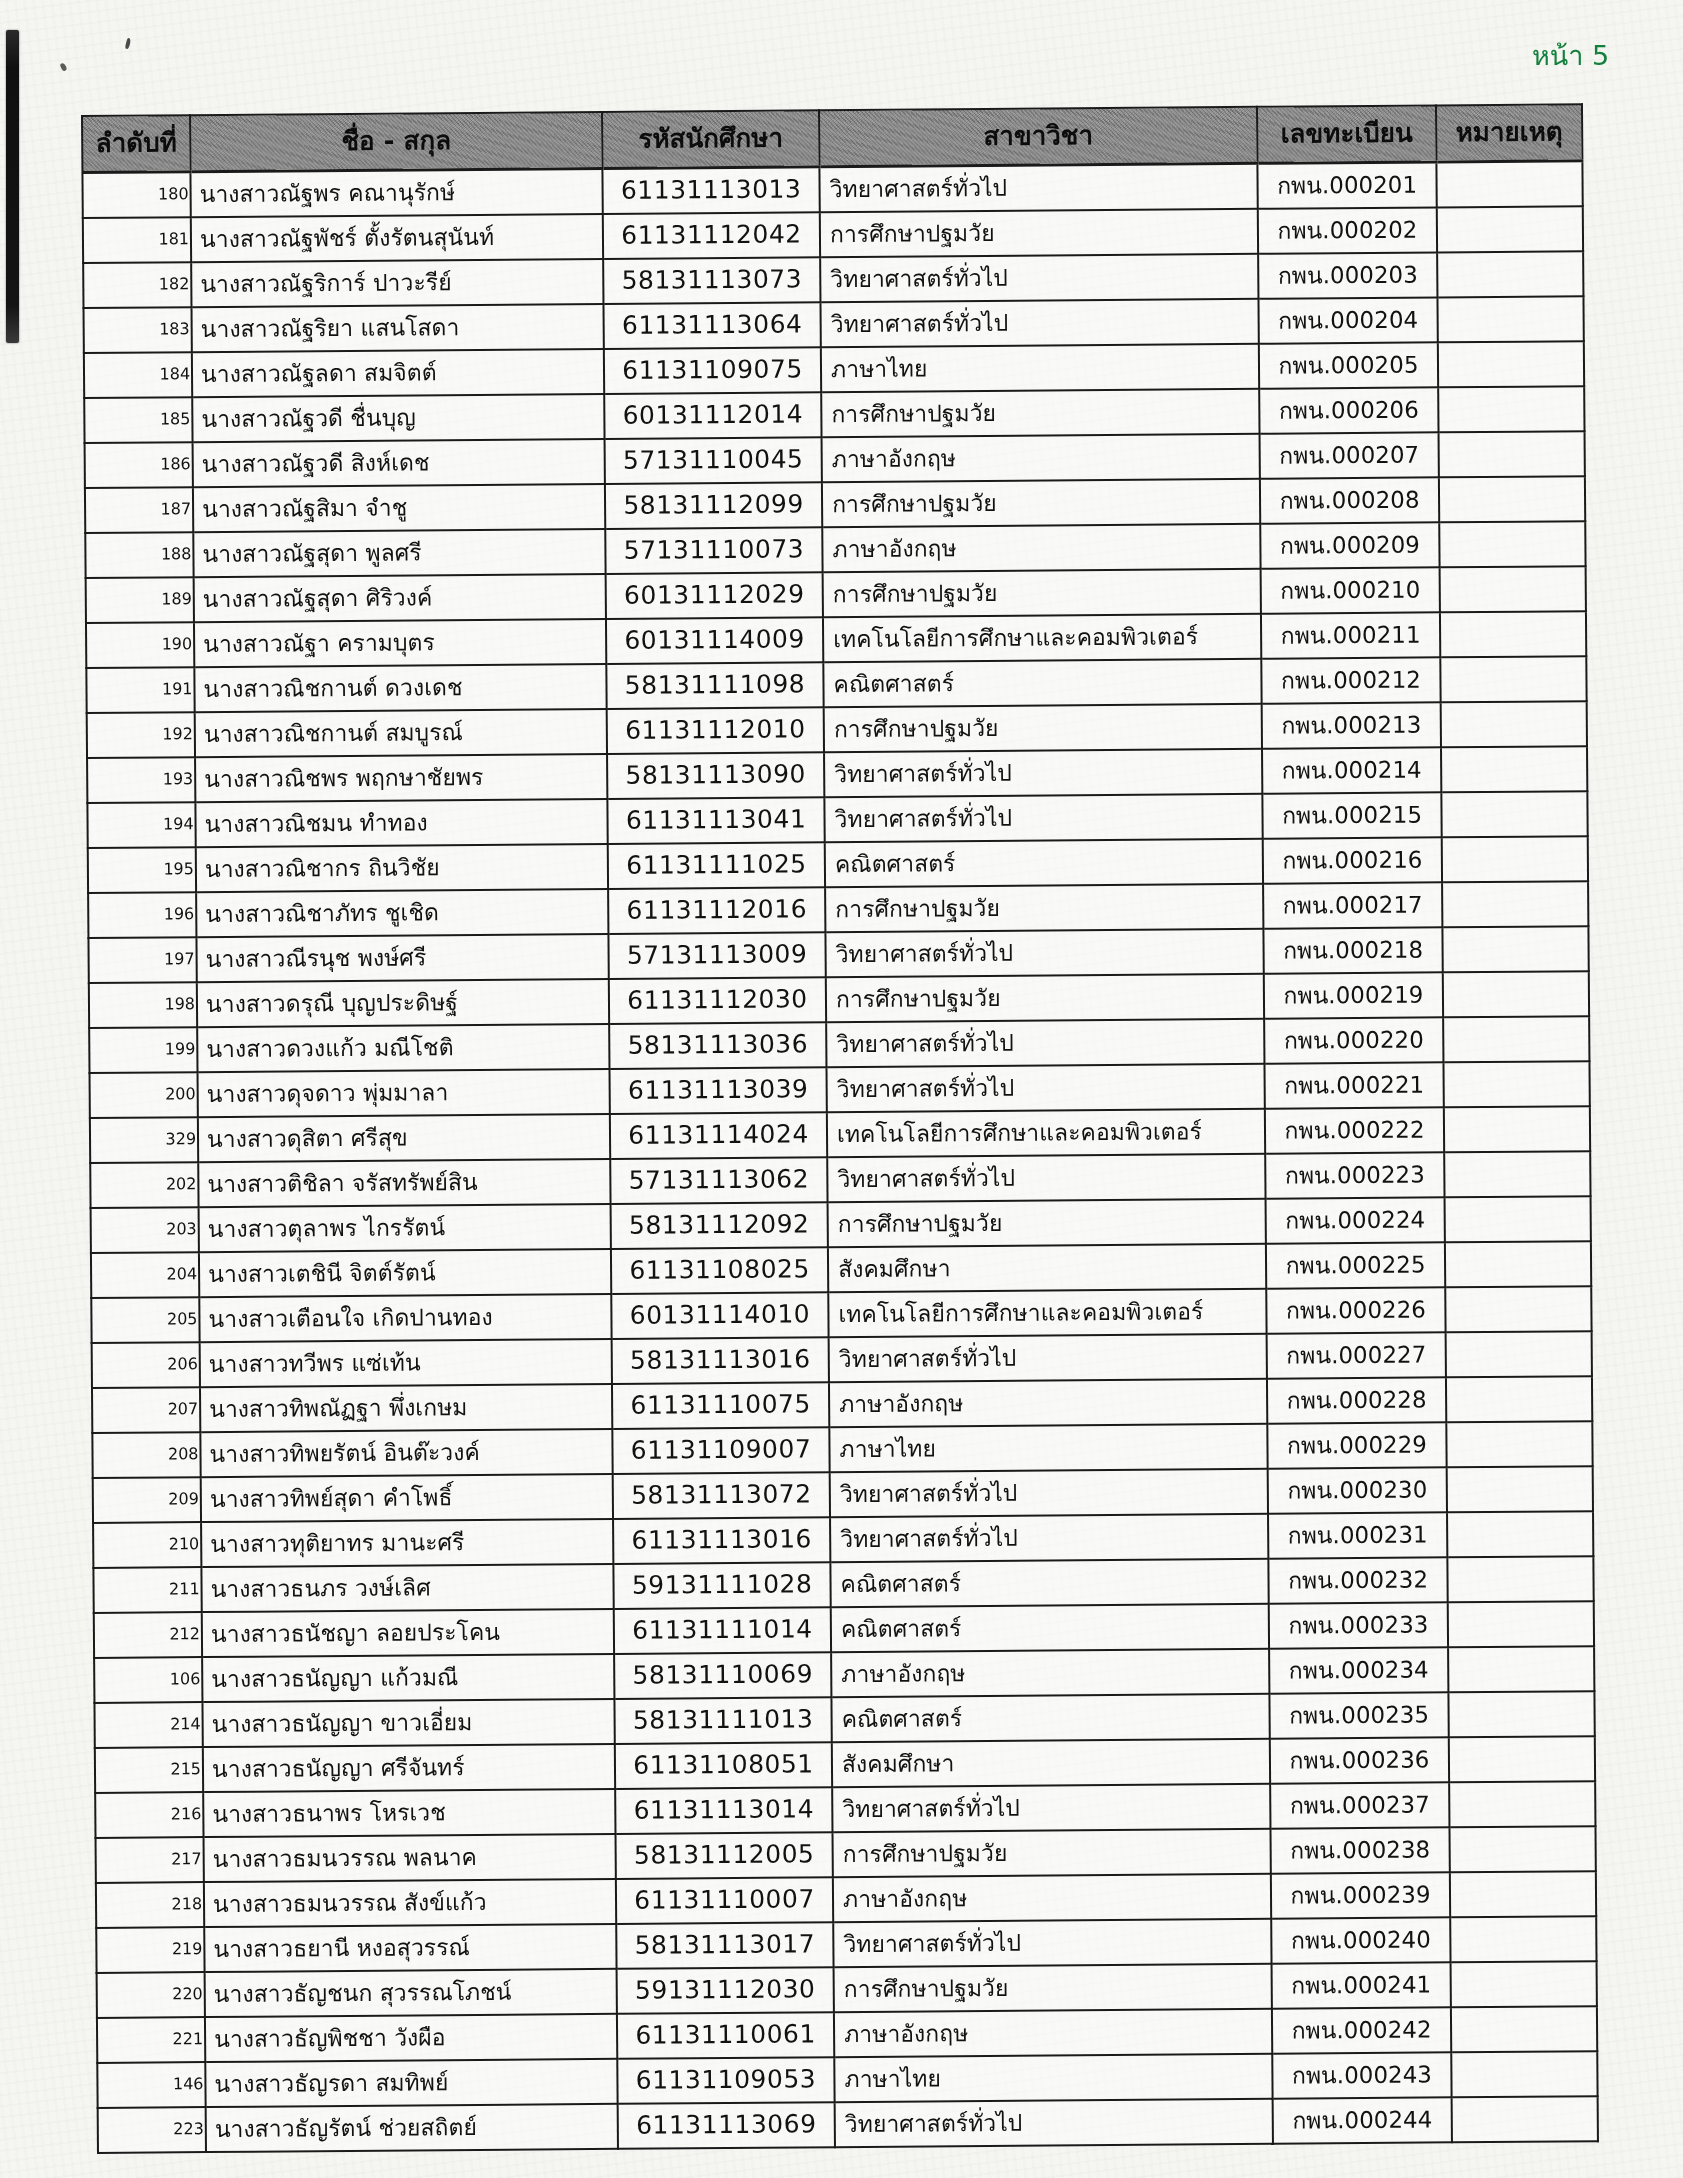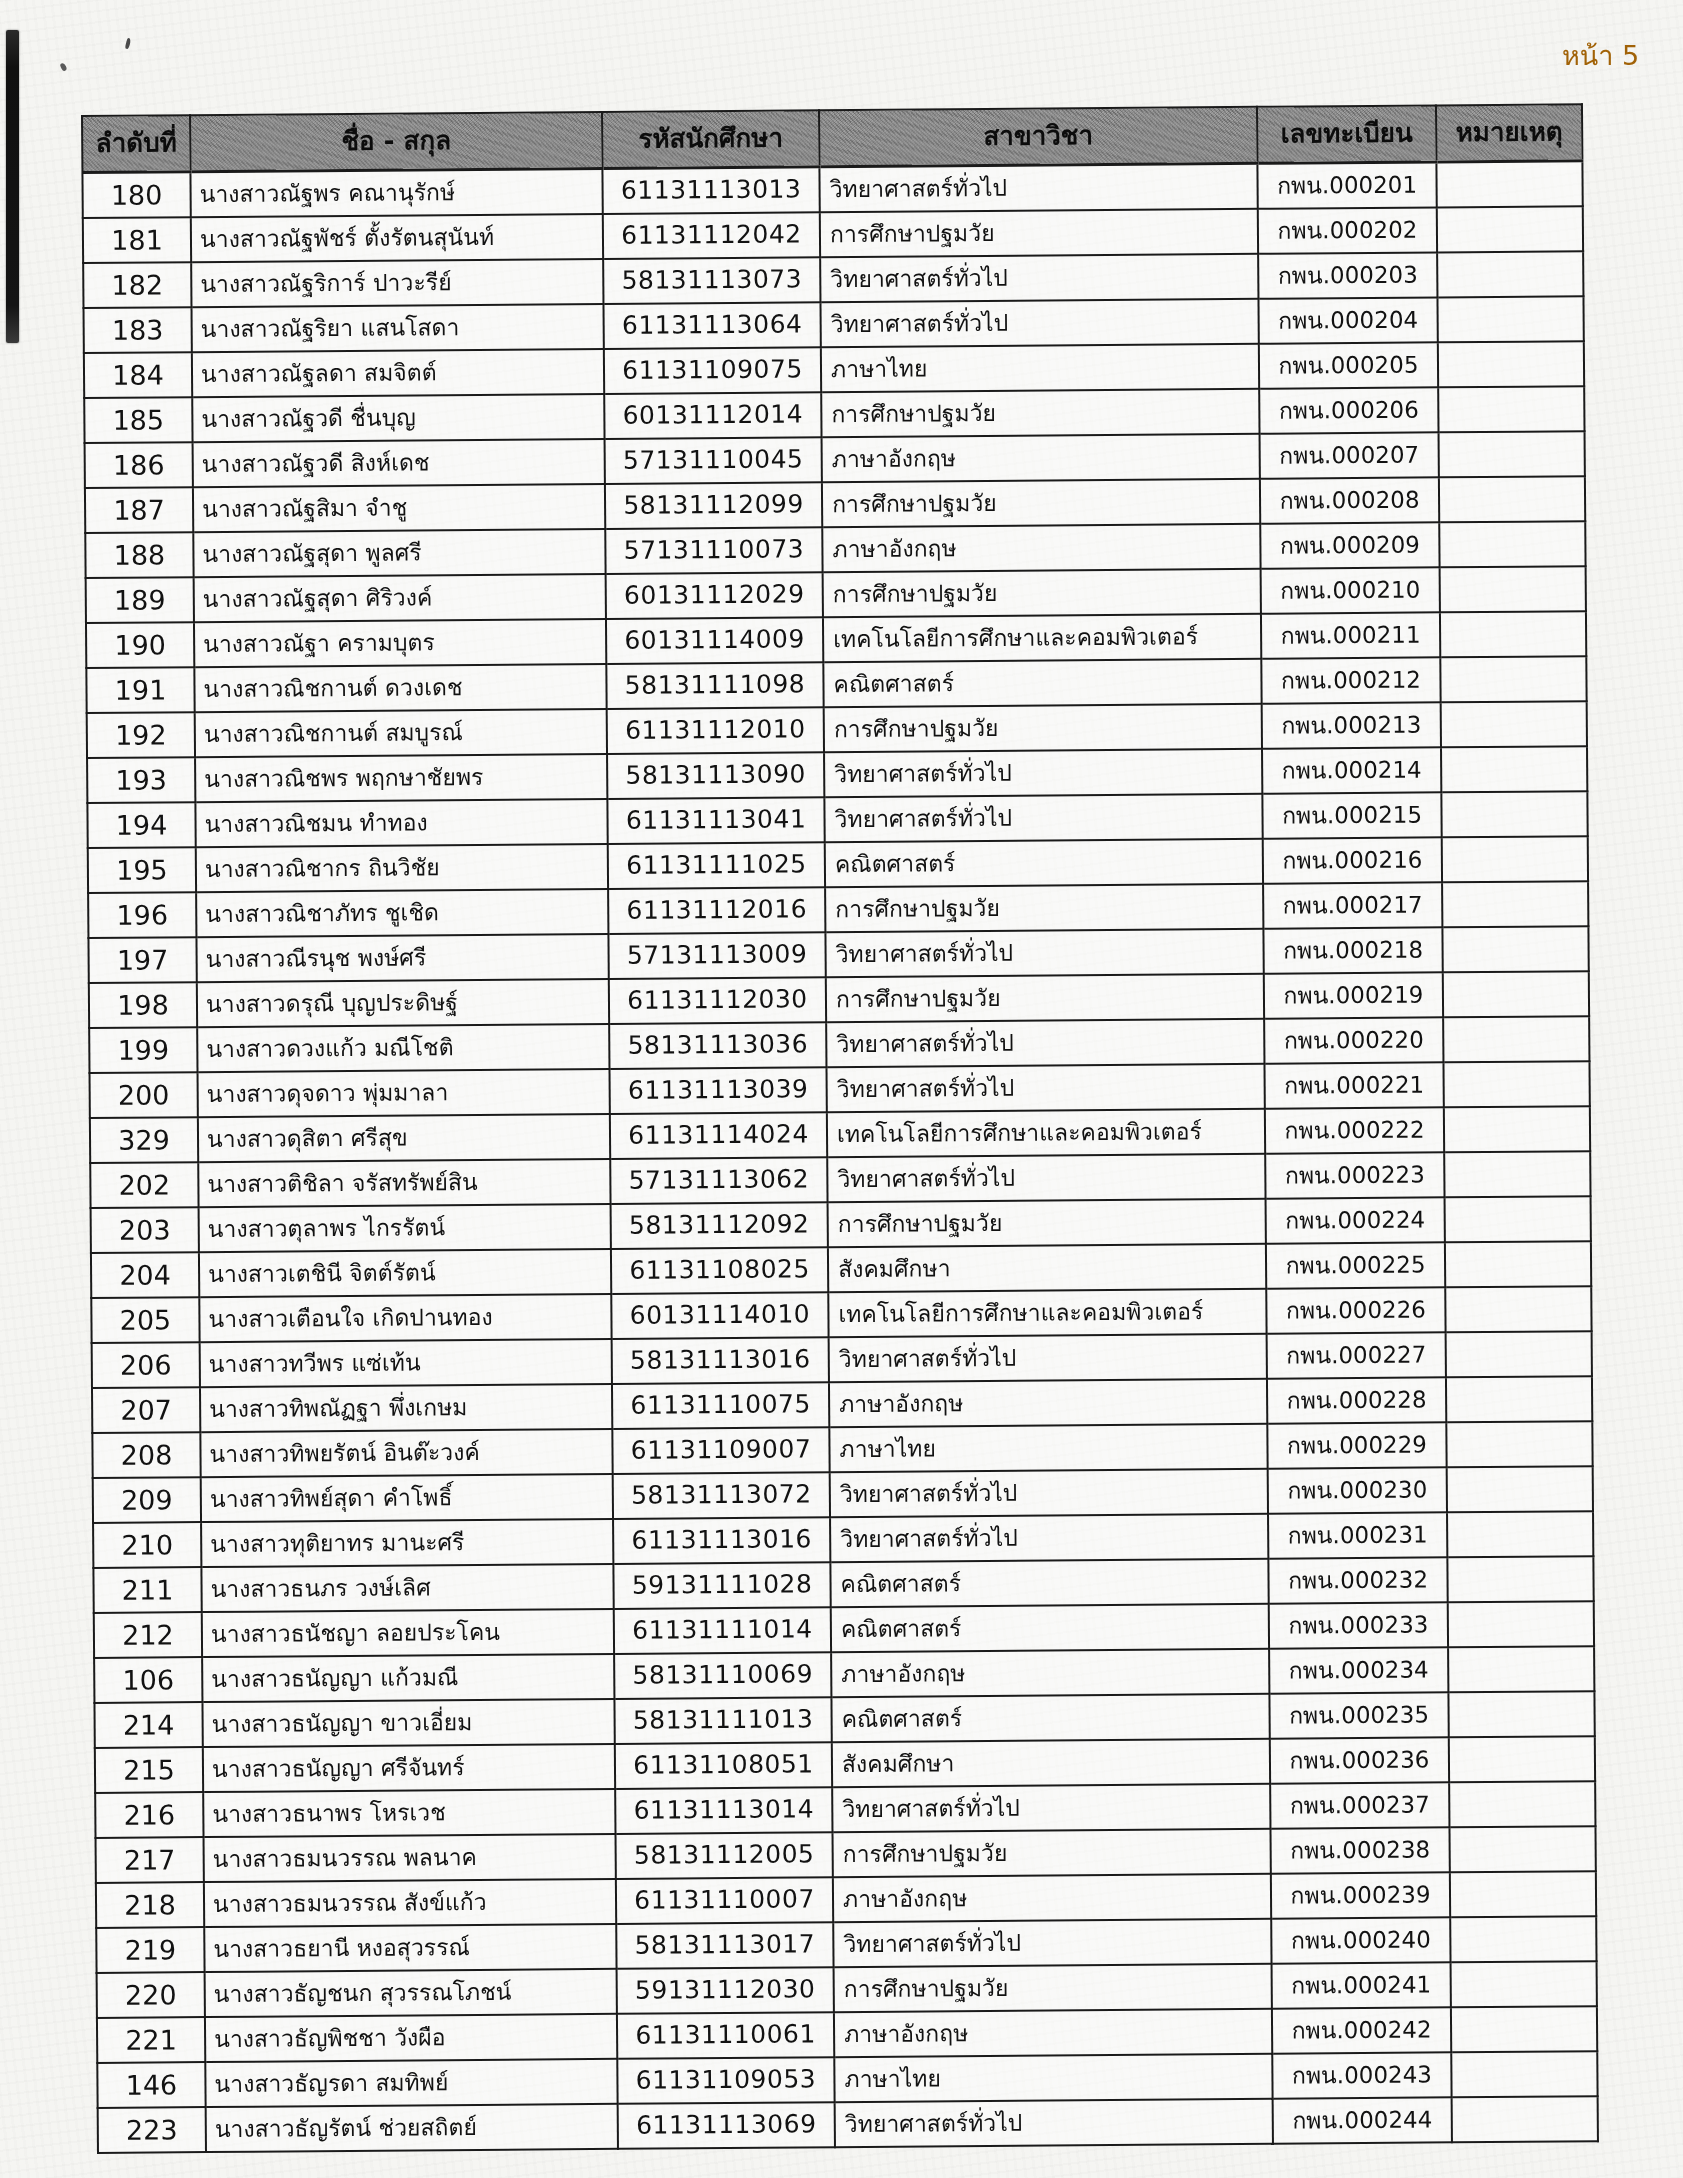--- a/index.html
+++ b/index.html
@@ -14,21 +14,21 @@
   }
   .scan-strip{
     position:absolute;left:6px;top:30px;width:13px;height:313px;
     background:linear-gradient(to bottom,#2a2a2a,#101010 12%,#141414 88%,#3a3a3a);
     border-radius:2px;box-shadow:0 0 2px rgba(0,0,0,.55);
   }
   .speck{position:absolute;background:#4a4a4a;border-radius:40% 60% 55% 45%;}
   .speck1{left:126px;top:38px;width:4px;height:11px;transform:rotate(14deg);}
   .speck2{left:61px;top:63px;width:5px;height:8px;transform:rotate(-28deg);background:#5a5a5a;}
   .page-number{
-    position:absolute;left:1532px;top:40px;font-size:27px;line-height:1.2;color:#a16207;margin-left:30px;
+    position:absolute;left:1532px;top:40px;font-size:27px;line-height:1.2;color:#15803d;
   }
   .table-wrap{
     position:absolute;left:89px;top:115px;
     transform:rotate(-0.45deg);transform-origin:0 50%;
   }
   table{
     border-collapse:collapse;table-layout:fixed;width:1499px;
     background:rgba(255,255,255,0.45);
   }
   col.c-order{width:108px;}
@@ -44,21 +44,21 @@
   }
   th{
     height:52px;font-size:26px;font-weight:bold;color:#0c0c0c;text-align:center;
     background:
       repeating-linear-gradient(47deg, rgba(15,15,15,0.22) 0 1px, rgba(255,255,255,0.06) 1px 3px),
       repeating-linear-gradient(-39deg, rgba(25,25,25,0.20) 0 1px, transparent 1px 2px),
       #9b9b9b;
     border-bottom-width:3px;
   }
   td{height:41px;font-size:23px;color:#121212;background:transparent;}
-  td.col-order{text-align:center;font-size:27px;}
+  td.col-order{text-align:right;font-size:16px;}
   td.col-name{text-align:left;padding:0 4px 0 8px;}
   td.col-student_id{text-align:center;font-size:25px;letter-spacing:0.5px;}
   td.col-major{text-align:left;padding:0 4px 0 9px;}
   td.col-reg_no{text-align:center;}
   td.col-remark{}
 </style>
 </head>
 <body>
 
 <div class="scan-strip"></div>

